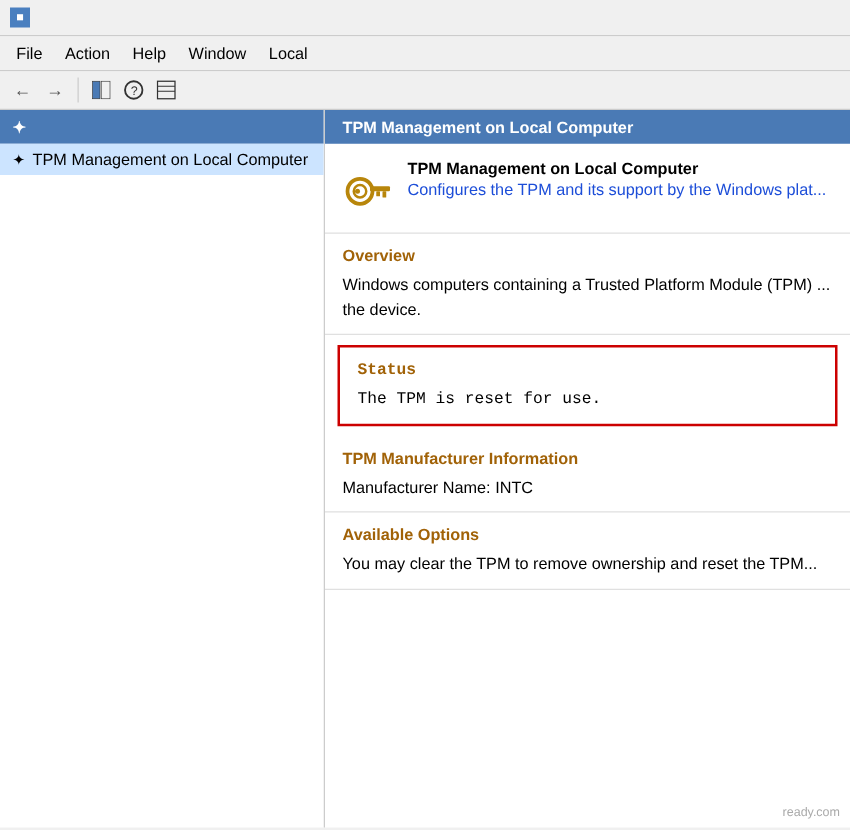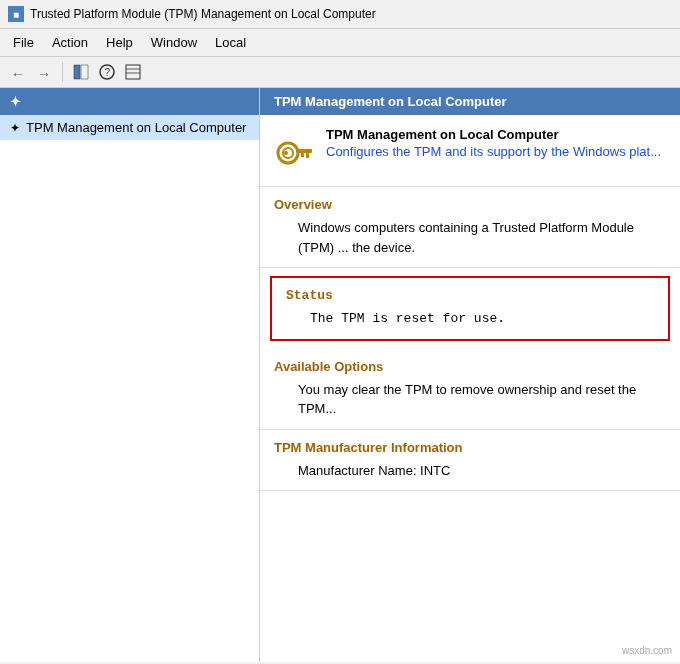--- a/index.html
+++ b/index.html
@@ -167,21 +167,20 @@
     .section-title {
       font-weight: 700;
       font-size: 13px;
       color: #a16207;
       margin-bottom: 6px;
     }
     .section-text {
       font-size: 13px;
       color: #000;
       line-height: 1.5;
-      margin-left: 24px;
     }
 
     
     .status-section {
       border: 2px solid #cc0000;
       margin: 8px 10px;
       padding: 10px 14px;
       font-family: Liberation Mono, monospace;
     }
 
@@ -192,21 +191,20 @@
       right: 8px;
       font-size: 10px;
       color: #aaa;
     }
   </style>
 </head>
 <body>
 
 <div class="title-bar">
   <span class="app-icon">■</span>
-  <span>Trusted Platform Module (TPM) Management on Local Computer</span>
 </div>
 
 <div class="menu-bar">
   <span class="menu-item">File</span>
   <span class="menu-item">Action</span>
   <span class="menu-item">Help</span>
   <span class="menu-item">Window</span>
   <span class="menu-item">Local</span>
 </div>
 
@@ -272,25 +270,25 @@
       <div class="section-text">Windows computers containing a Trusted Platform Module (TPM) ...
 the device.</div>
     </div>
 
     <div class="status-section">
       <div class="section-title">Status</div>
       <div class="section-text">The TPM is reset for use.</div>
     </div>
 
     <div class="section">
+      <div class="section-title">TPM Manufacturer Information</div>
+      <div class="section-text">Manufacturer Name:  INTC</div>
+    </div>
+
+    <div class="section">
       <div class="section-title">Available Options</div>
       <div class="section-text">You may clear the TPM to remove ownership and reset the TPM...</div>
     </div>
 
-    <div class="section">
-      <div class="section-title">TPM Manufacturer Information</div>
-      <div class="section-text">Manufacturer Name:  INTC</div>
-    </div>
-
   </div>
 </div>
 
-<div class="watermark">wsxdn.com</div>
+<div class="watermark">ready.com</div>
 
 </body></html>

